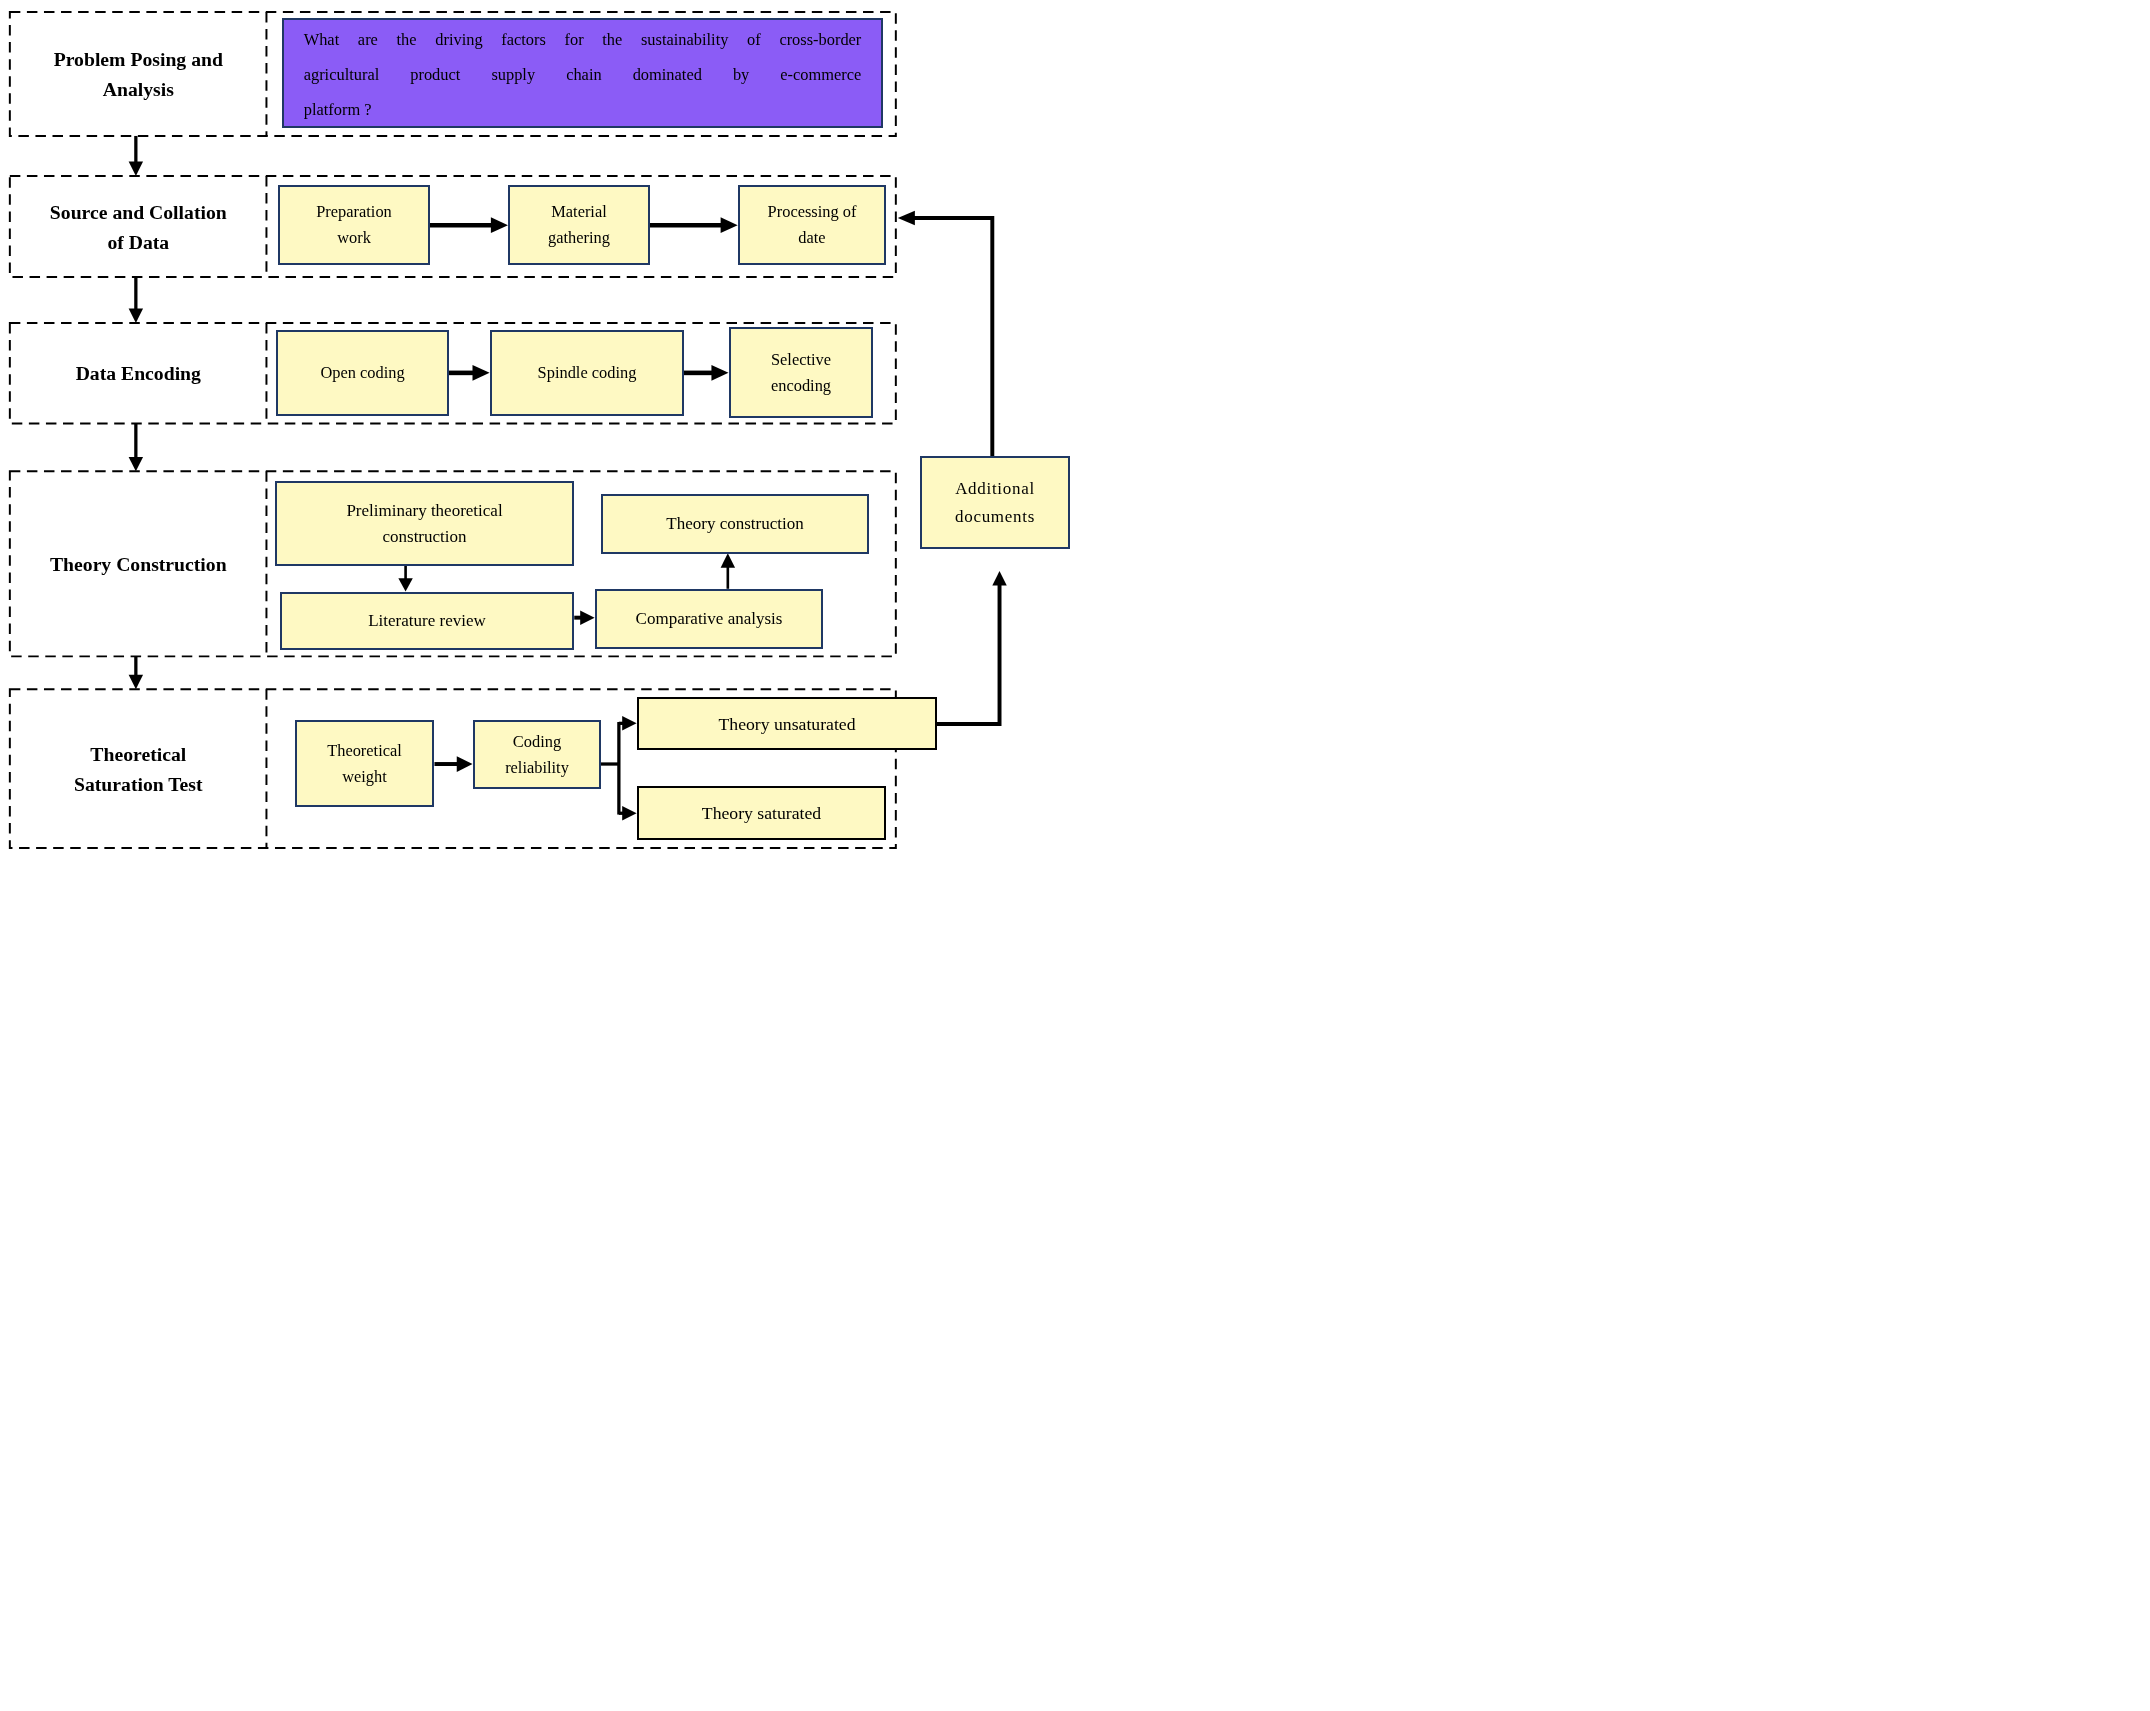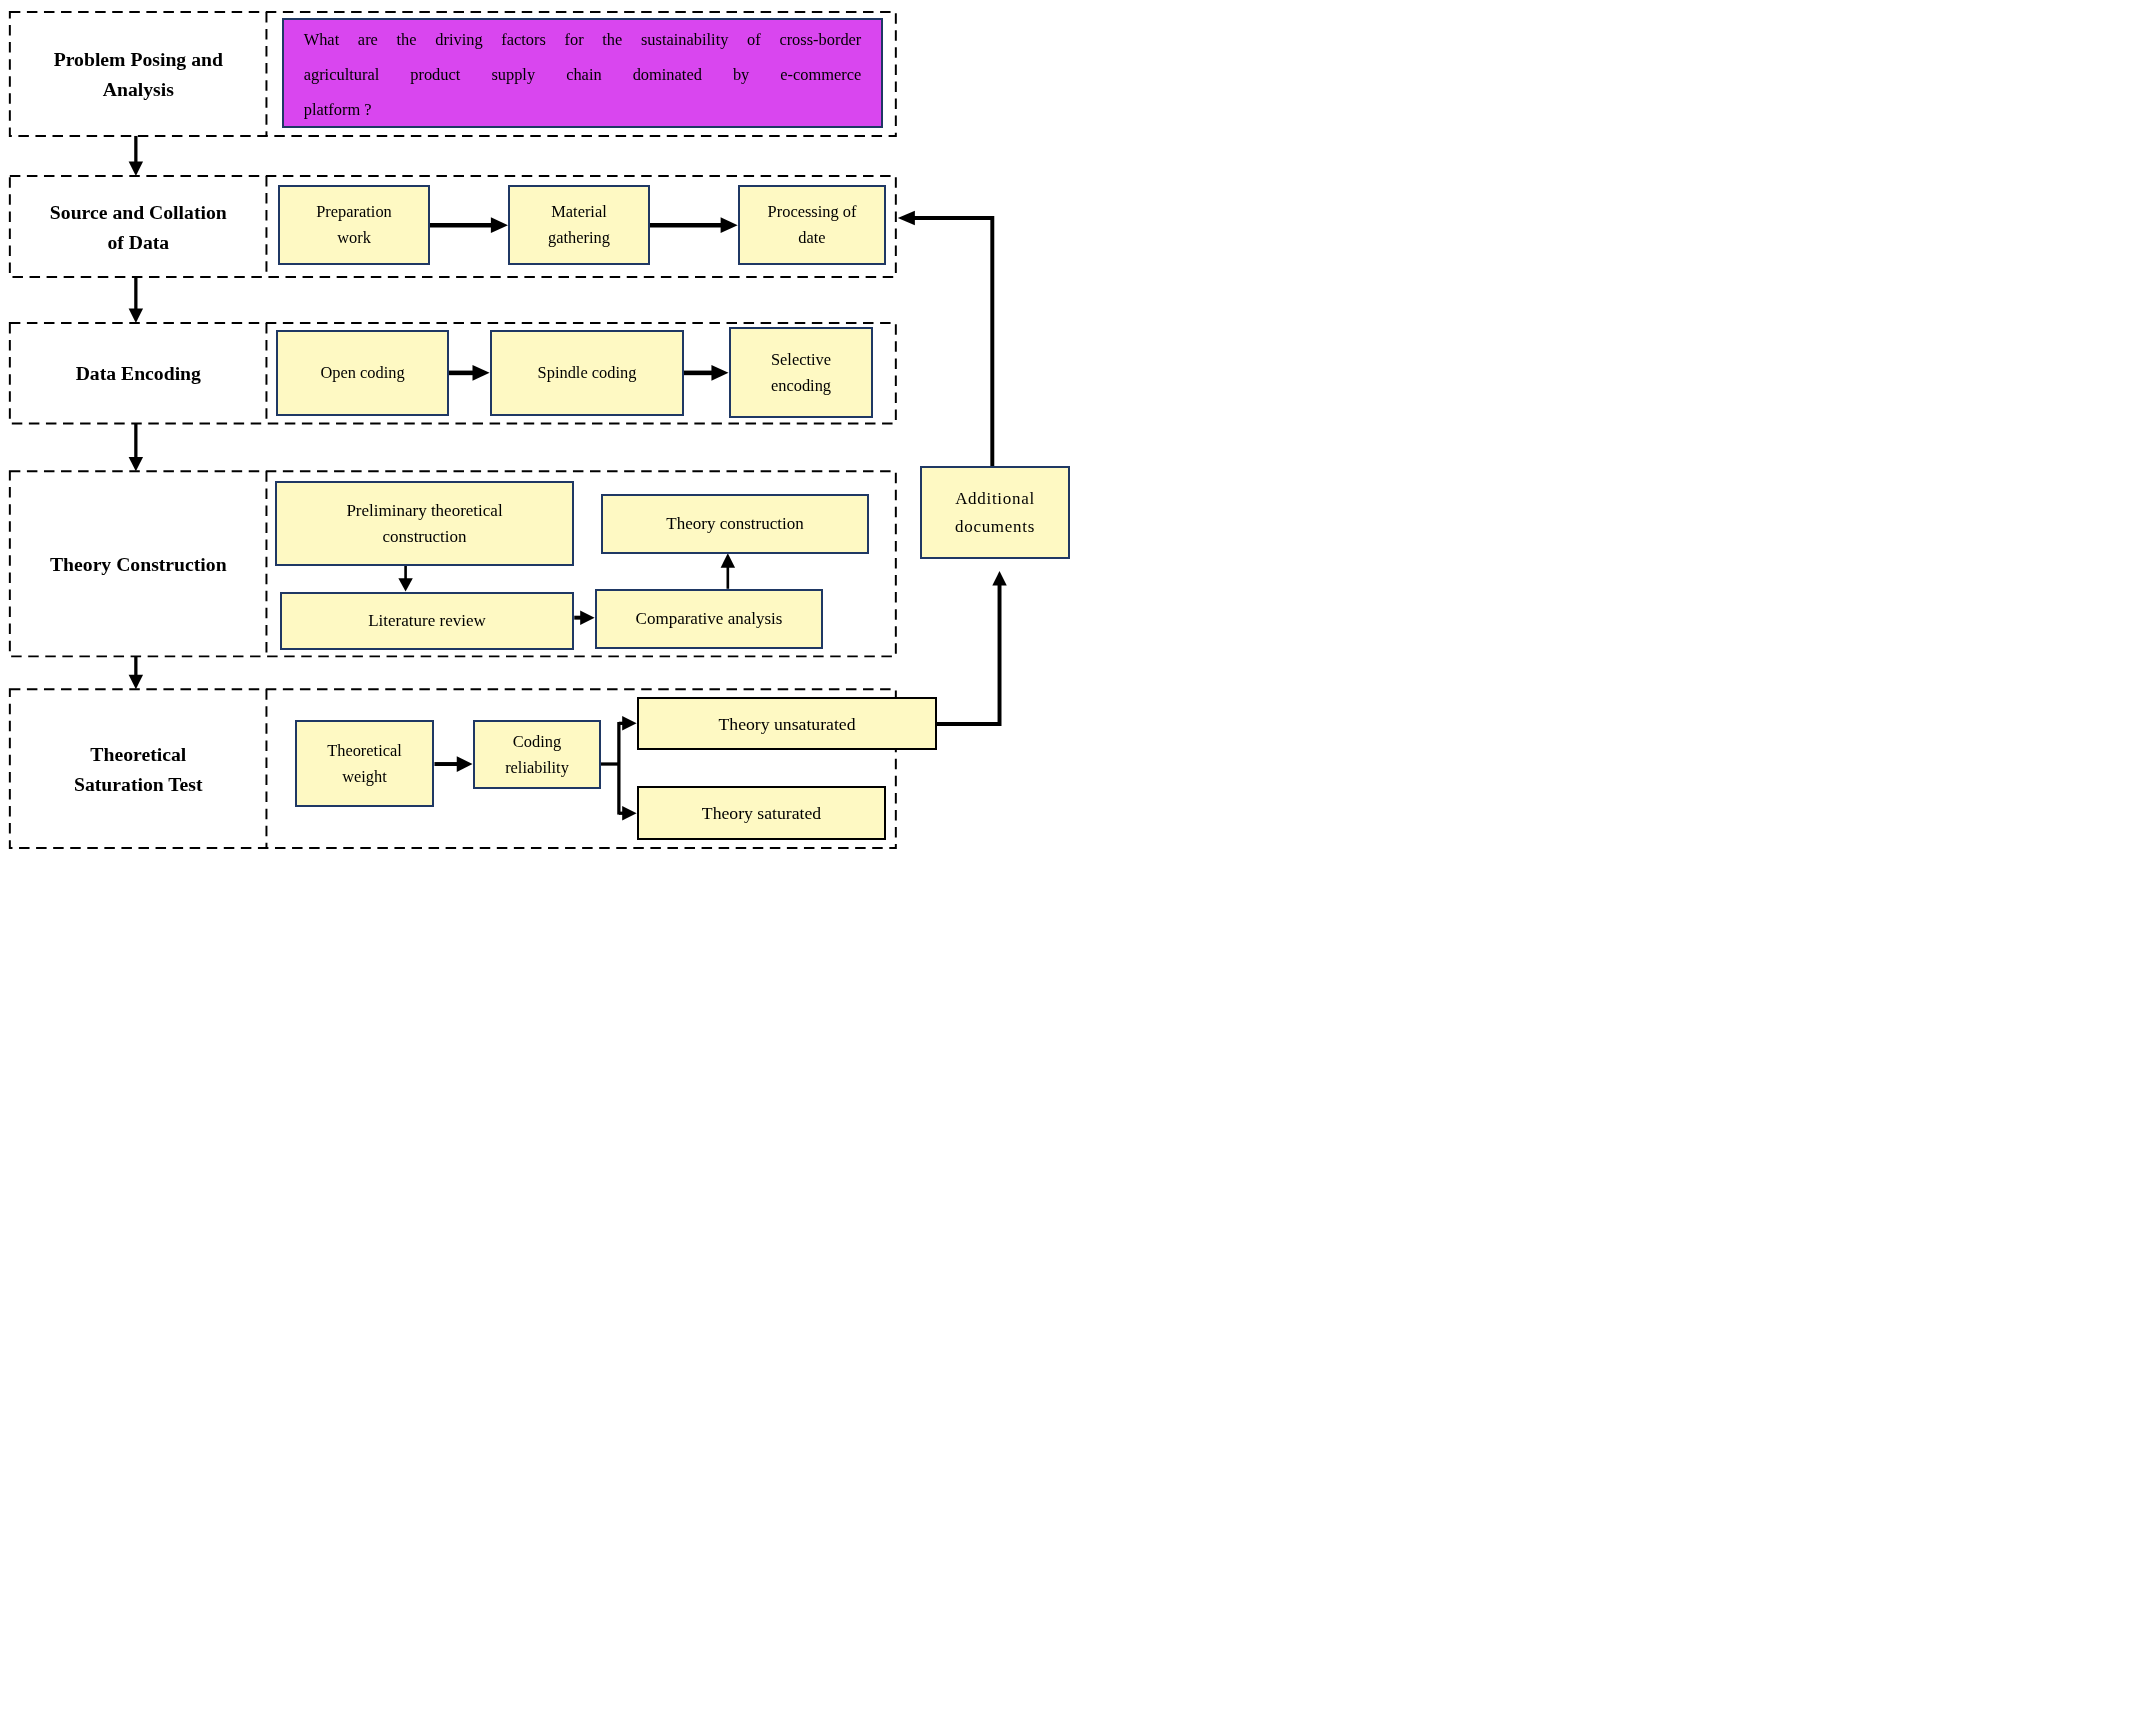--- a/index.html
+++ b/index.html
@@ -21,21 +21,21 @@
     border:2px solid #1f3864;background:#fef9c3;
     display:flex;align-items:center;justify-content:center;
     text-align:center;white-space:pre-line;
     font-size:16.4px;line-height:26px;color:#000;
   }
   .box.black{border:2.6px solid #000;font-size:17.7px;}
   .box.wide{font-size:17px;}
   .box.adddoc{font-size:17px;letter-spacing:0.7px;line-height:27.6px;}
   #question-box{
     position:absolute;box-sizing:border-box;
-    border:2px solid #1f3864;background:#d946ef;
+    border:2px solid #1f3864;background:#8b5cf6;
     padding:2.6px 19.7px 0 19.7px;font-size:16.4px;color:#000;
   }
   .q-line{line-height:35px;text-align:justify;text-align-last:justify;}
   .q-line.last{text-align:left;text-align-last:left;}
 </style>
 </head>
 <body>
 
 <div id="canvas">
 
@@ -169,17 +169,17 @@
   <div class="box wide" style="left:601px;top:494px;width:268px;height:60px;">Theory construction</div>
   <div class="box wide" style="left:595px;top:589px;width:228px;height:60px;">Comparative analysis</div>
 
   <div class="box" style="left:295px;top:720px;width:139px;height:87px;">Theoretical
 weight</div>
   <div class="box" style="left:473px;top:720px;width:128px;height:69px;">Coding
 reliability</div>
   <div class="box black" style="left:637px;top:697px;width:300px;height:53px;">Theory unsaturated</div>
   <div class="box black" style="left:637px;top:786px;width:249px;height:54px;">Theory saturated</div>
 
-  <div class="box adddoc" style="left:920px;top:466px;width:150px;height:93px;">Additional
+  <div class="box adddoc" style="left:920px;top:456px;width:150px;height:93px;">Additional
 documents</div>
 
 </div>
 
 
 </body></html>

